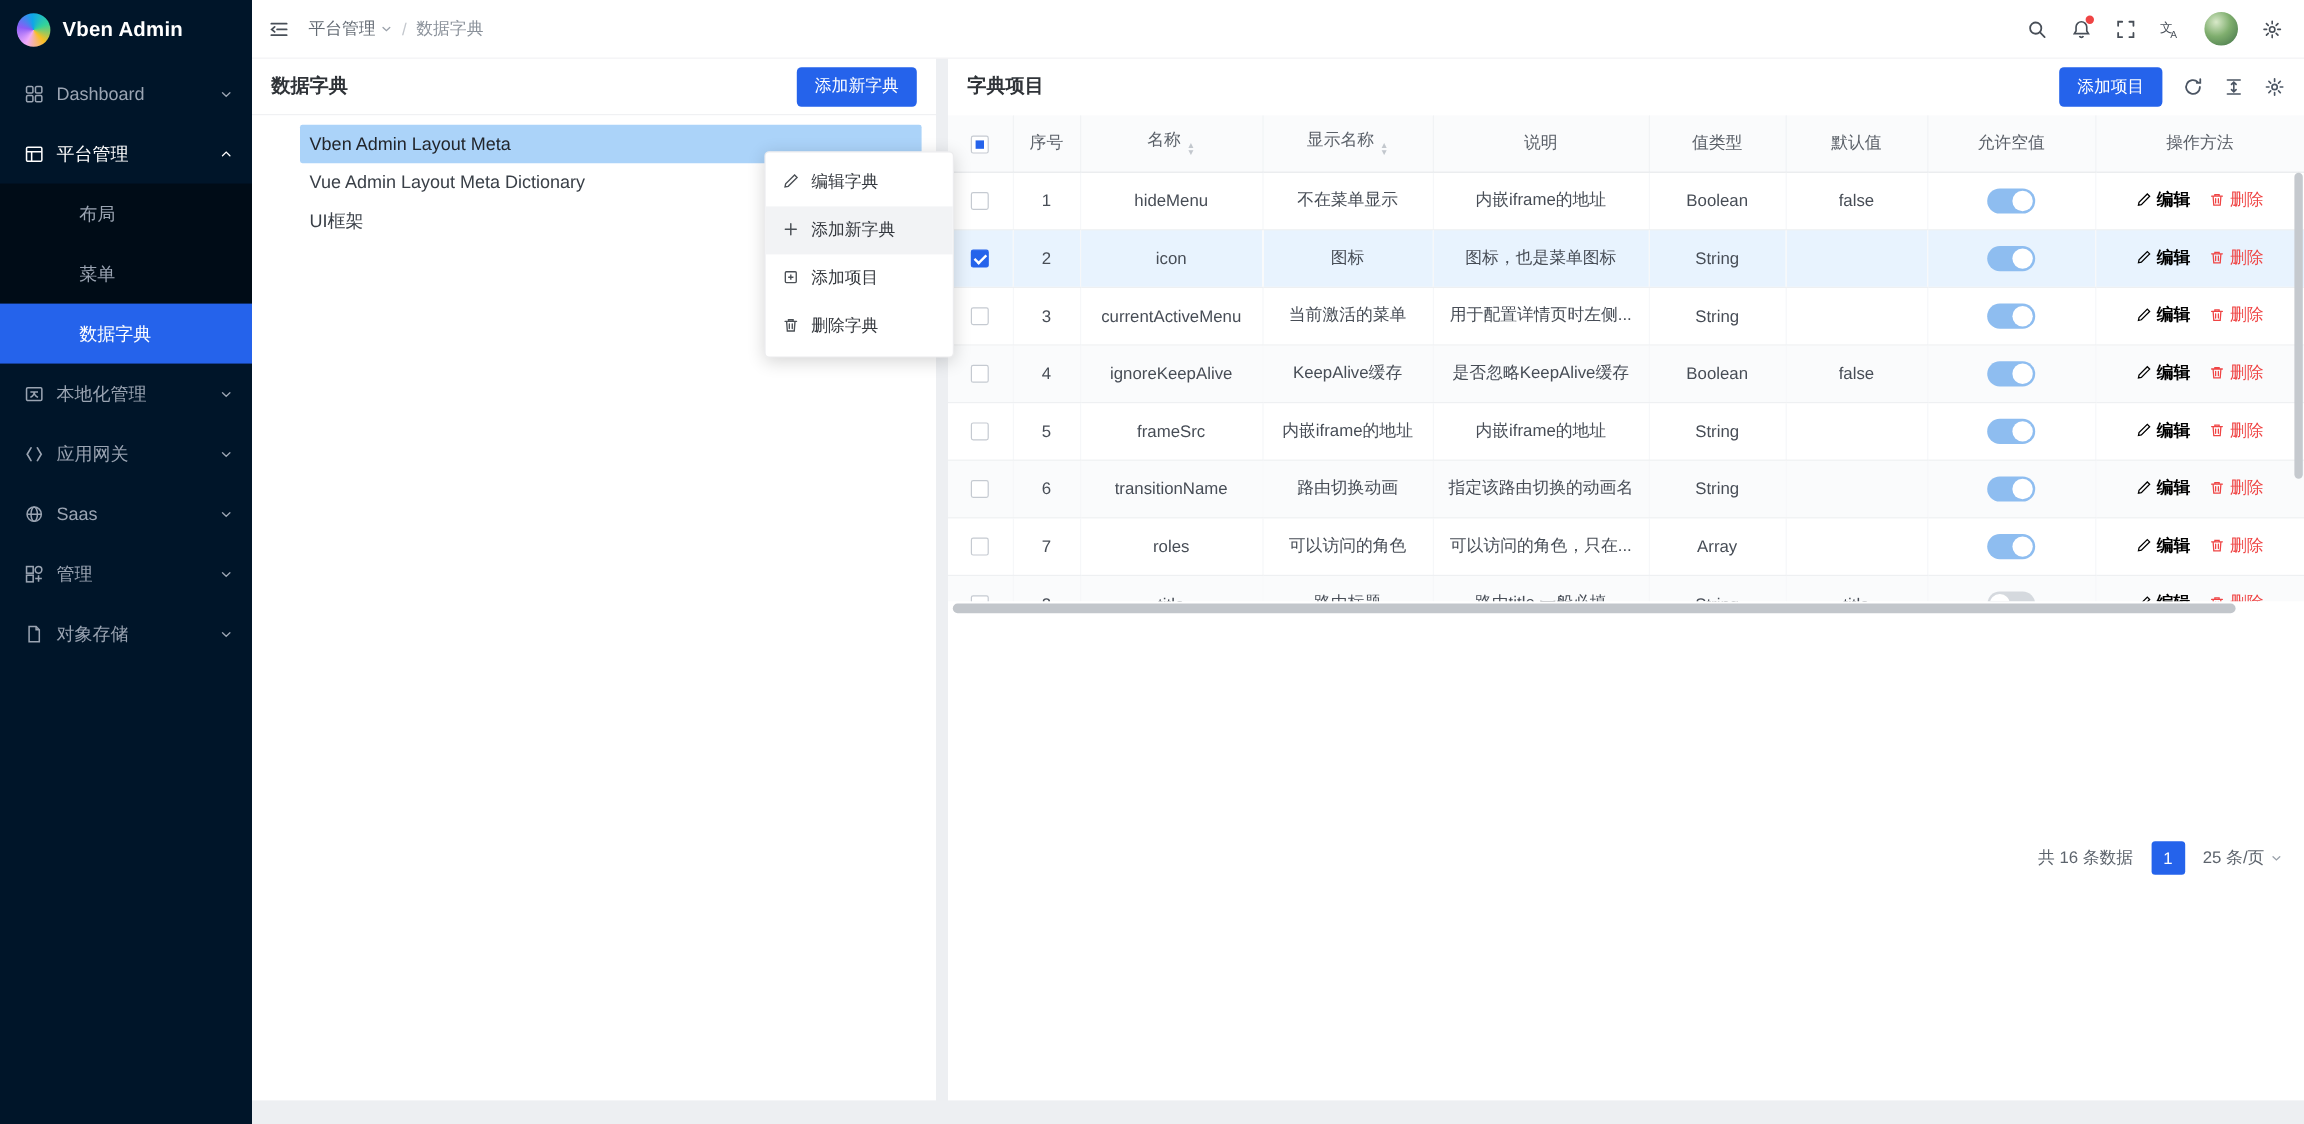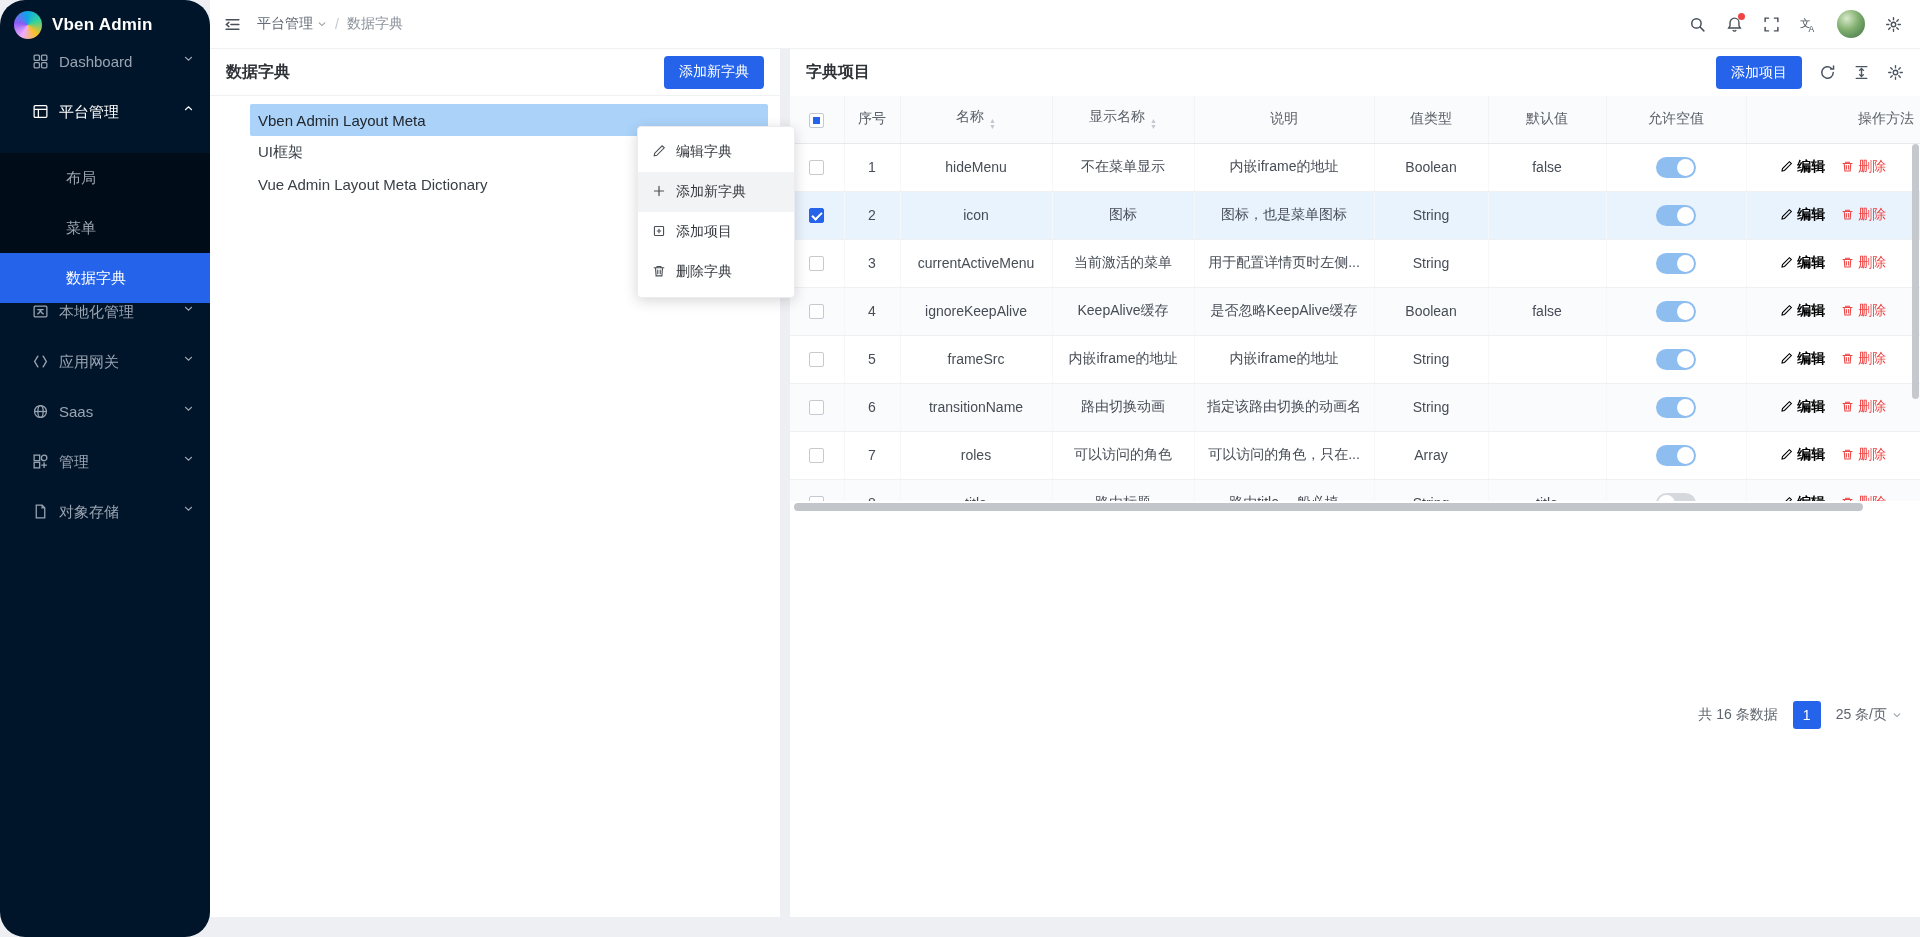--- a/index.html
+++ b/index.html
@@ -4,28 +4,28 @@
 <style>
   * { box-sizing: border-box; margin: 0; padding: 0; }
   html, body { width: 1920px; height: 937px; }
   body {
     font-family: "Liberation Sans", "DejaVu Sans", sans-serif;
     background: #edeff2; color: #333; overflow: hidden;
   }
   .app { display: flex; height: 100%; }
 
   
-  .sidebar { flex: 0 0 210px; background: #001529; display: flex; flex-direction: column; border-radius: 25px; }
+  .sidebar { flex: 0 0 210px; background: #001529; display: flex; flex-direction: column; }
   .logo { height: 49px; display: flex; align-items: center; gap: 10px; padding: 0 14px; cursor: pointer; }
   .logo-badge { width: 28px; height: 28px; border-radius: 50%; flex: 0 0 28px;
     background: conic-gradient(from 210deg, #f0abfc, #8b5cf6, #0ea5e9, #34d399, #fbbf24, #f0abfc); }
   .logo-text { color: #fff; font-size: 17px; font-weight: 700; letter-spacing: .2px; white-space: nowrap; }
   .nav { flex: 1; padding-top: 4px; font-size: 15px; }
-  .nav-item { height: 50px; display: flex; gap: 10px; padding: 0 16px 0 20px;
-    color: #9aa4b2; cursor: pointer; margin-left: 12px; }
+  .nav-item { height: 50px; display: flex; align-items: center; gap: 10px; padding: 0 16px 0 20px;
+    color: #9aa4b2; cursor: pointer; }
   .nav-item .nav-label { flex: 1; white-space: nowrap; }
   .nav-ico, .chev { display: inline-flex; }
   .nav-ico svg { width: 17px; height: 17px; }
   .chev svg { width: 11px; height: 11px; }
   .nav-item.open { color: #fff; }
   .submenu { background: #000c17; }
   .sub-item { height: 50px; display: flex; align-items: center; padding-left: 66px;
     color: #9aa4b2; cursor: pointer; font-size: 15px; }
   .sub-item.active { background: #2563eb; color: #fff; }
 
@@ -65,21 +65,21 @@
   .dict-list { list-style: none; padding: 8px 12px 0 40px; }
   .dict-item { height: 32px; display: flex; align-items: center; padding: 0 8px; font-size: 15px;
     color: #3a4048; border-radius: 2px; cursor: pointer; white-space: nowrap; }
   .dict-item.selected { background: #abd3f9; color: #22262c; }
 
   
   .table-wrap { flex: 1; overflow: hidden; }
   table { width: 100%; border-collapse: collapse; table-layout: fixed; }
   th { height: 47px; font-weight: 400; font-size: 14px; color: #5a6068; background: #fafbfc;
     border-bottom: 1px solid #e7e9ec; border-right: 1px solid #f1f3f5; padding: 0 6px; white-space: nowrap; }
-  th:last-child { border-right: none; text-align: right; }
+  th:last-child { border-right: none; }
   td { height: 48px; font-size: 14px; color: #474d56; text-align: center;
     border-bottom: 1px solid #eef0f2; border-right: 1px solid #f6f7f9; padding: 0 6px;
     overflow: hidden; white-space: nowrap; text-overflow: ellipsis; }
   td:last-child { border-right: none; }
   tr.stripe td { background: #fafbfc; }
   tr.selected td { background: #e8f3fe; }
   .sort { display: inline-flex; flex-direction: column; margin-left: 5px; vertical-align: -2px; }
   .sort i { font-style: normal; font-size: 7px; line-height: 6px; color: #c2c7cd; }
 
   .cb { width: 15px; height: 15px; border: 1px solid #c5cad1; border-radius: 2px; background: #fff;
@@ -313,24 +313,24 @@
       <section class="panel dict-panel">
         <div class="panel-head">
           <span class="panel-title">数据字典</span>
           <button class="btn-primary">添加新字典</button>
         </div>
         <ul class="dict-list" id="dict-list">
             <li class="dict-item selected">
               <span>Vben Admin Layout Meta</span>
             </li>
             <li class="dict-item">
-              <span>UI框架</span>
+              <span>Vue Admin Layout Meta Dictionary</span>
             </li>
             <li class="dict-item">
-              <span>Vue Admin Layout Meta Dictionary</span>
+              <span>UI框架</span>
             </li>
           </ul>
       </section>
 
       <section class="panel items-panel">
         <div class="panel-head">
           <span class="panel-title">字典项目</span>
           <div class="head-right">
             <button class="btn-primary">添加项目</button>
             <span class="tool-icon">

